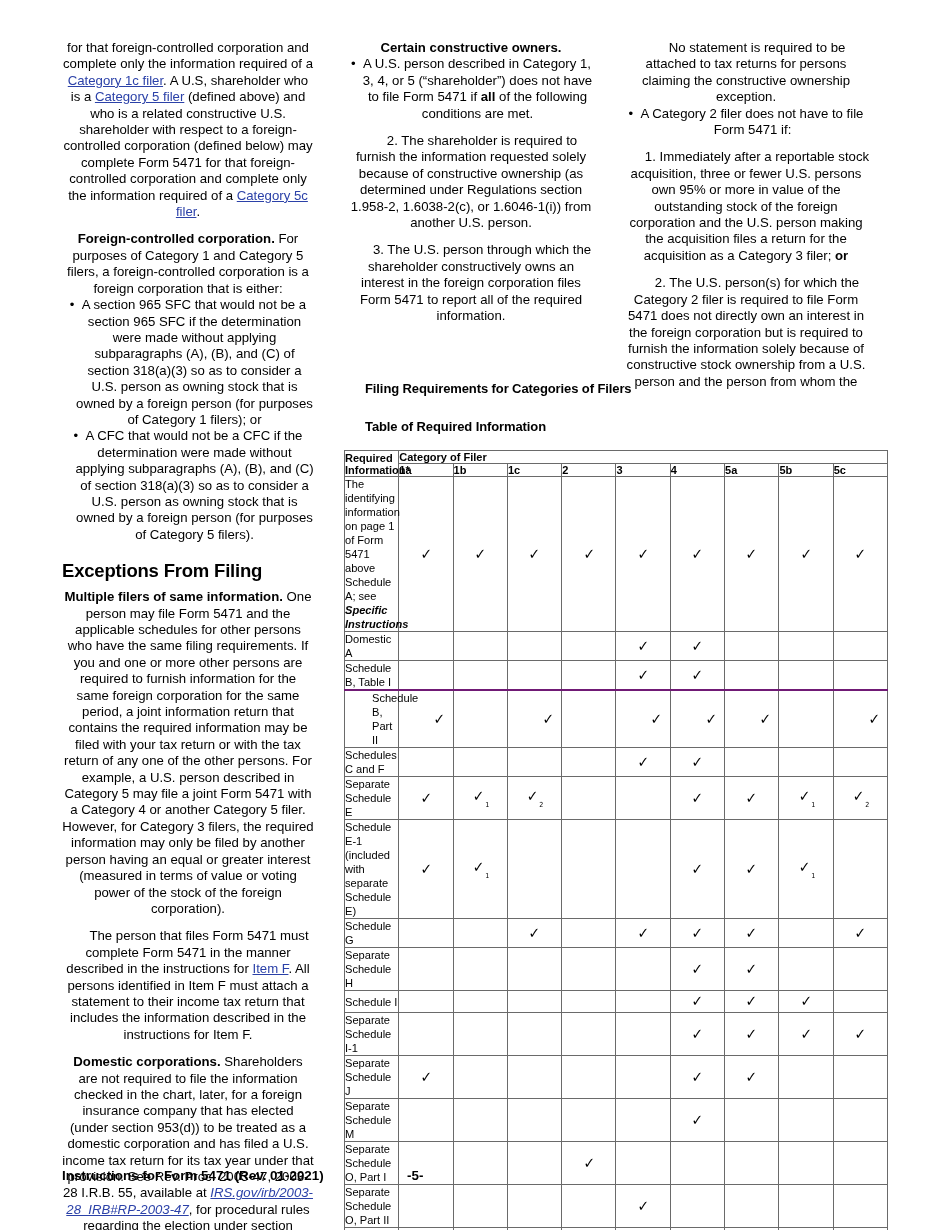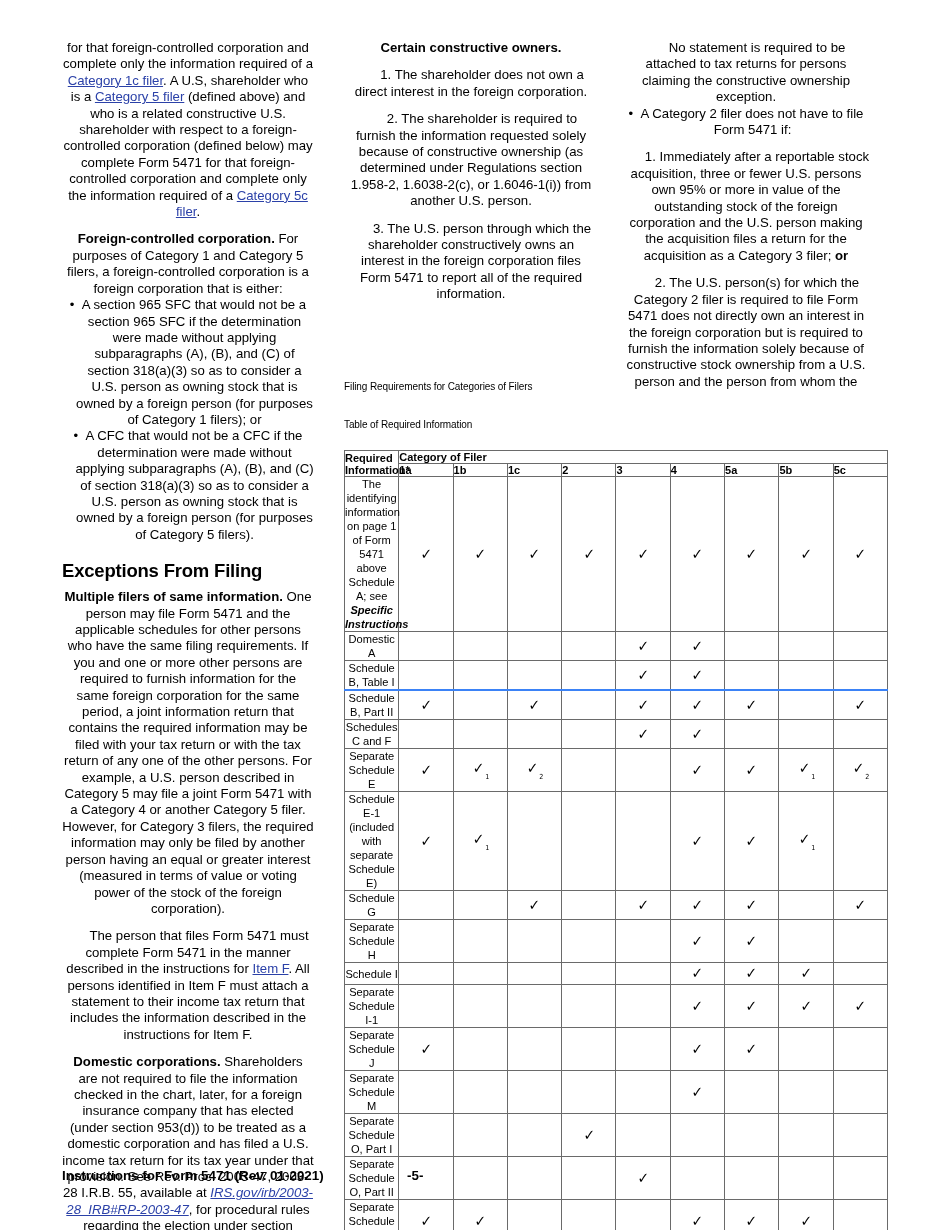--- a/index.html
+++ b/index.html
@@ -72,23 +72,23 @@
   h2.sec {
     font-size: 18.5px;
     font-weight: bold;
     margin: 17px 0 8px 0;
     line-height: 21px;
     letter-spacing: -0.2px;
   }
   
   .tbl-title {
     position: absolute;
-    left: 344px;
-    font-weight: normal;
-    font-size: 10px;
+    left: 365px;
+    font-weight: bold;
+    font-size: 13px;
     letter-spacing: -0.1px;
   }
   #filing-req-heading { top: 381px; }
   #table-req-heading  { top: 419px; }
 
   
   .tablewrap {
     position: absolute;
     left: 344px;
     top: 450px;
@@ -119,21 +119,21 @@
   th.catgroup {
     padding: 3px 0 3px 0;
     font-size: 11px;
   }
   th.cat {
     padding: 3px 0 3px 0;
     width: 39px;
     margin-left: 34px;
   }
   td.rowlabel {
-    text-align: center;
+    text-align: left;
     padding: 5px 7px 5px 7px;
     line-height: 14px;
     font-size: 11.1px;
   }
   td.mark {
     text-align: center;
     height: 21px;
     position: relative;
   }
   .ck {
@@ -143,21 +143,21 @@
     position: relative;
     display: inline-block;
     transform: scaleX(0.92);
   }
   .ck sub {
     font-size: 7px;
     position: relative;
     left: 1px;
     top: 2px;
   }
-  tr.thick td { border-top: 2px solid #3b82f6; }
+  tr.thick td { border-top: 2px solid #701a75; padding-left: 27px; }
 
   
   .footer {
     position: absolute;
     left: 62px;
     top: 1168px;
     width: 752px;
     font-weight: bold;
     font-size: 13.4px;
   }
@@ -191,22 +191,22 @@
       <p class="gap indent"><span>The person that files Form 5471 must complete Form 5471 in the manner described in the instructions for </span><a class="link">Item F</a><span>. All persons identified in Item F must attach a statement to their income tax return that includes the information described in the instructions for Item F.</span></p>
 
       <p class="gap"><span class="runin">Domestic corporations.</span><span> Shareholders are not required to file the information checked in the chart, later, for a foreign insurance company that has elected (under section 953(d)) to be treated as a domestic corporation and has filed a U.S. income tax return for its tax year under that provision. See Rev. Proc. 2003-47, 2003-28 I.R.B. 55, available at </span><a class="link-ital">IRS.gov/irb/2003-28_IRB#RP-2003-47</a><span>, for procedural rules regarding the election under section 953(d).</span></p>
 
     </div>
 
     <div class="col c2">
 
       <p class="lead">Certain constructive owners.</p>
 
-
-      <p class="gap num-li">1.   The shareholder does not own a direct interest in the foreign corporation.</p>
+      <p class="bullet-li"><span>A U.S. person described in Category 1, 3, 4, or 5 (“shareholder”) does not have to file Form 5471 if </span><span class="bold">all</span><span> of the following conditions are met.</span></p>
+
 
       <p class="gap num-li">2.   The shareholder is required to furnish the information requested solely because of constructive ownership (as determined under Regulations section 1.958-2, 1.6038-2(c), or 1.6046-1(i)) from another U.S. person.</p>
 
       <p class="gap num-li">3.   The U.S. person through which the shareholder constructively owns an interest in the foreign corporation files Form 5471 to report all of the required information.</p>
 
     </div>
 
     <div class="col c3">
 
       <p class="indent">No statement is required to be attached to tax returns for persons claiming the constructive ownership exception.</p>

